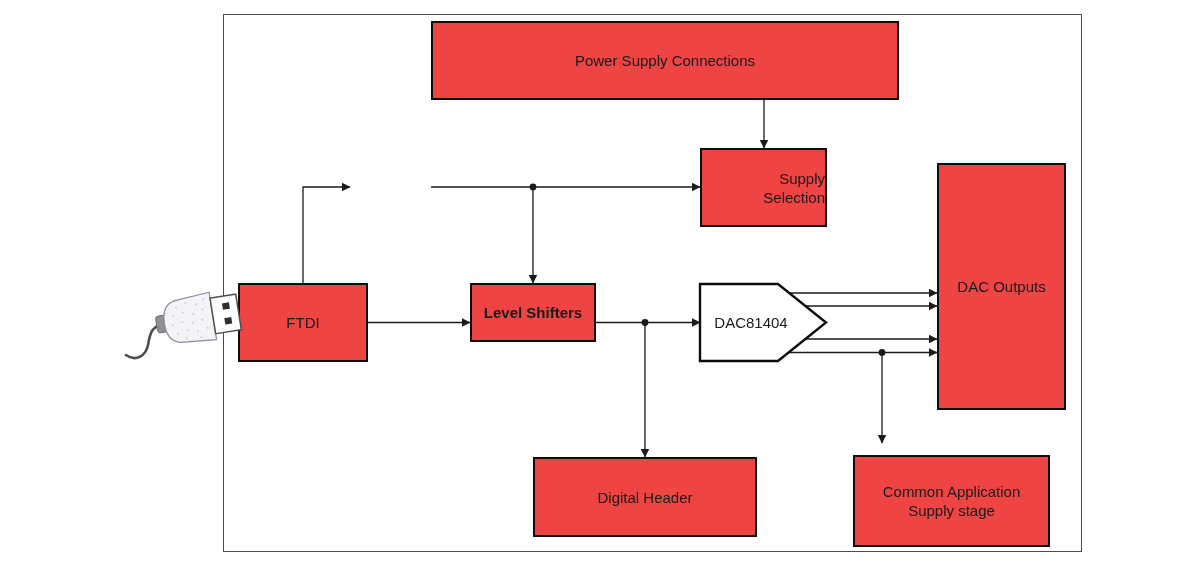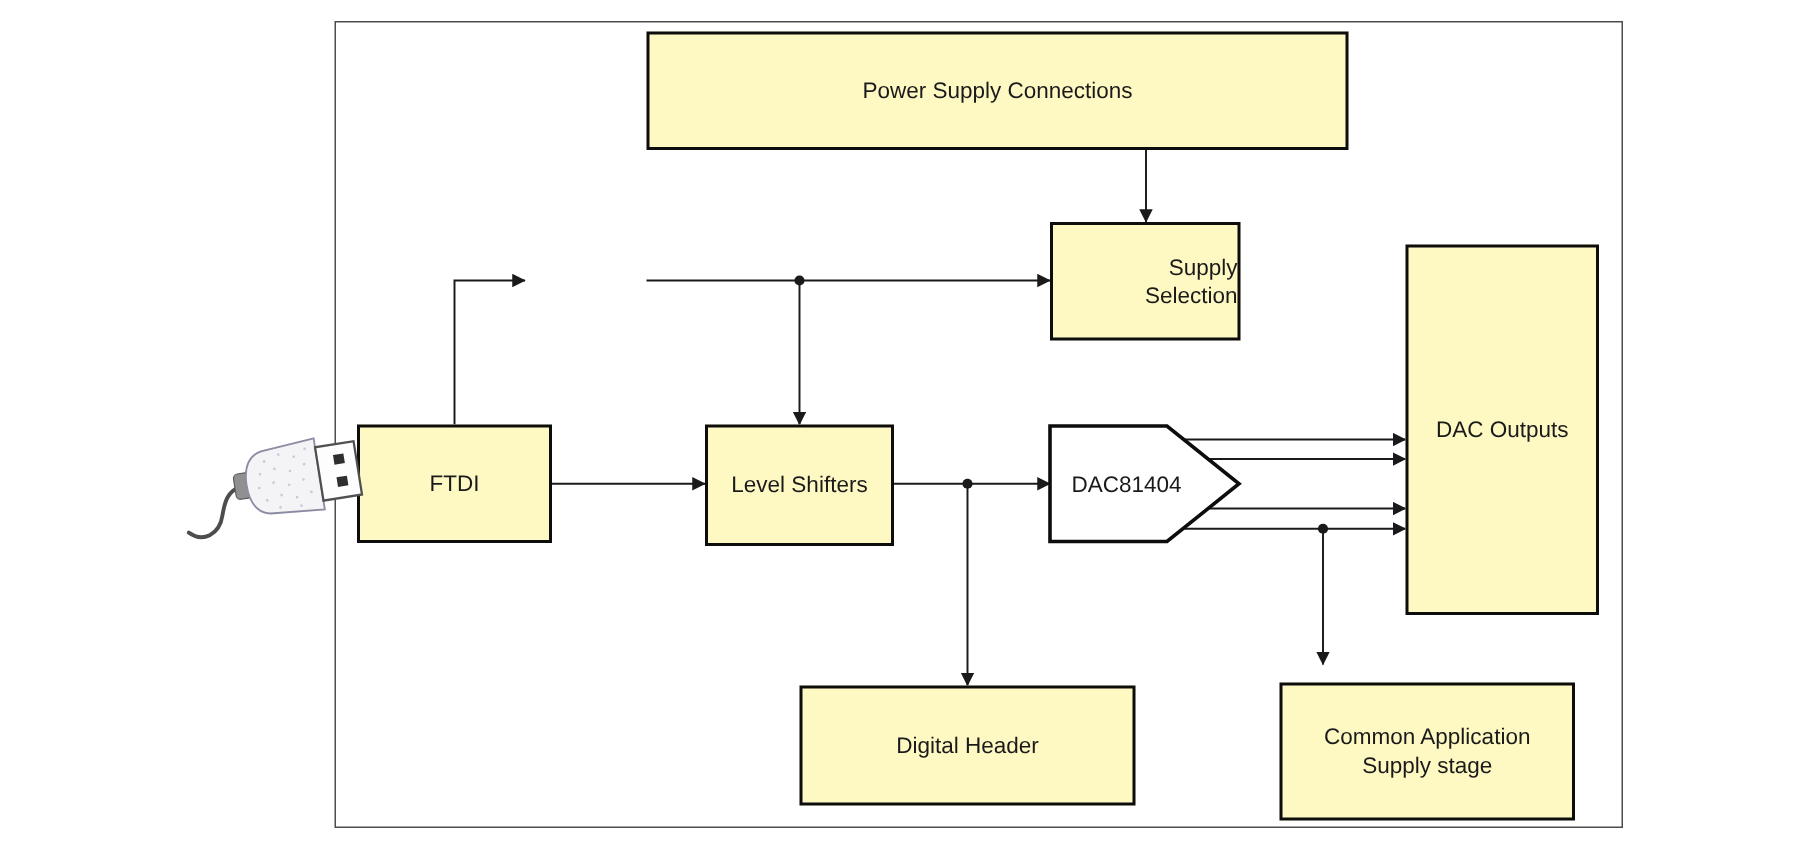--- a/index.html
+++ b/index.html
@@ -25,35 +25,35 @@
     position: absolute;
     left: 223px; top: 14px;
     width: 859px; height: 538px;
     border: 1.5px solid #4d4d4d;
     box-sizing: border-box;
   }
   .block {
     position: absolute;
     box-sizing: border-box;
     border: 2px solid #0d0d0d;
-    background: #fef9c3;
+    background: #ef4444;
     display: flex;
     flex-direction: column;
     align-items: center;
     justify-content: center;
     text-align: center;
     font-size: 15px;
     line-height: 19px;
     color: #1a1a1a;
   }
   .b-power-supply   { left: 431px; top: 21px;  width: 468px; height: 79px; }
   .b-ldo            { left: 350px; top: 163px; width: 81px;  height: 49px; }
   .b-supply-sel     { left: 700px; top: 148px; width: 127px; height: 79px; align-items: flex-end; }
   .b-ftdi           { left: 238px; top: 283px; width: 130px; height: 79px; }
-  .b-level-shifters { left: 470px; top: 283px; width: 126px; height: 81px; }
+  .b-level-shifters { left: 470px; top: 283px; width: 126px; height: 59px; font-weight: bold; }
   .b-dac-outputs    { left: 937px; top: 163px; width: 129px; height: 247px; }
   .b-digital-header { left: 533px; top: 457px; width: 224px; height: 80px; }
   .b-common-app     { left: 853px; top: 443px; width: 197px; height: 92px; margin-top: 12px; }
   svg text {
     font-family: "Liberation Sans", sans-serif;
     font-size: 15px;
     fill: #1a1a1a;
   }
 </style>
 </head>

